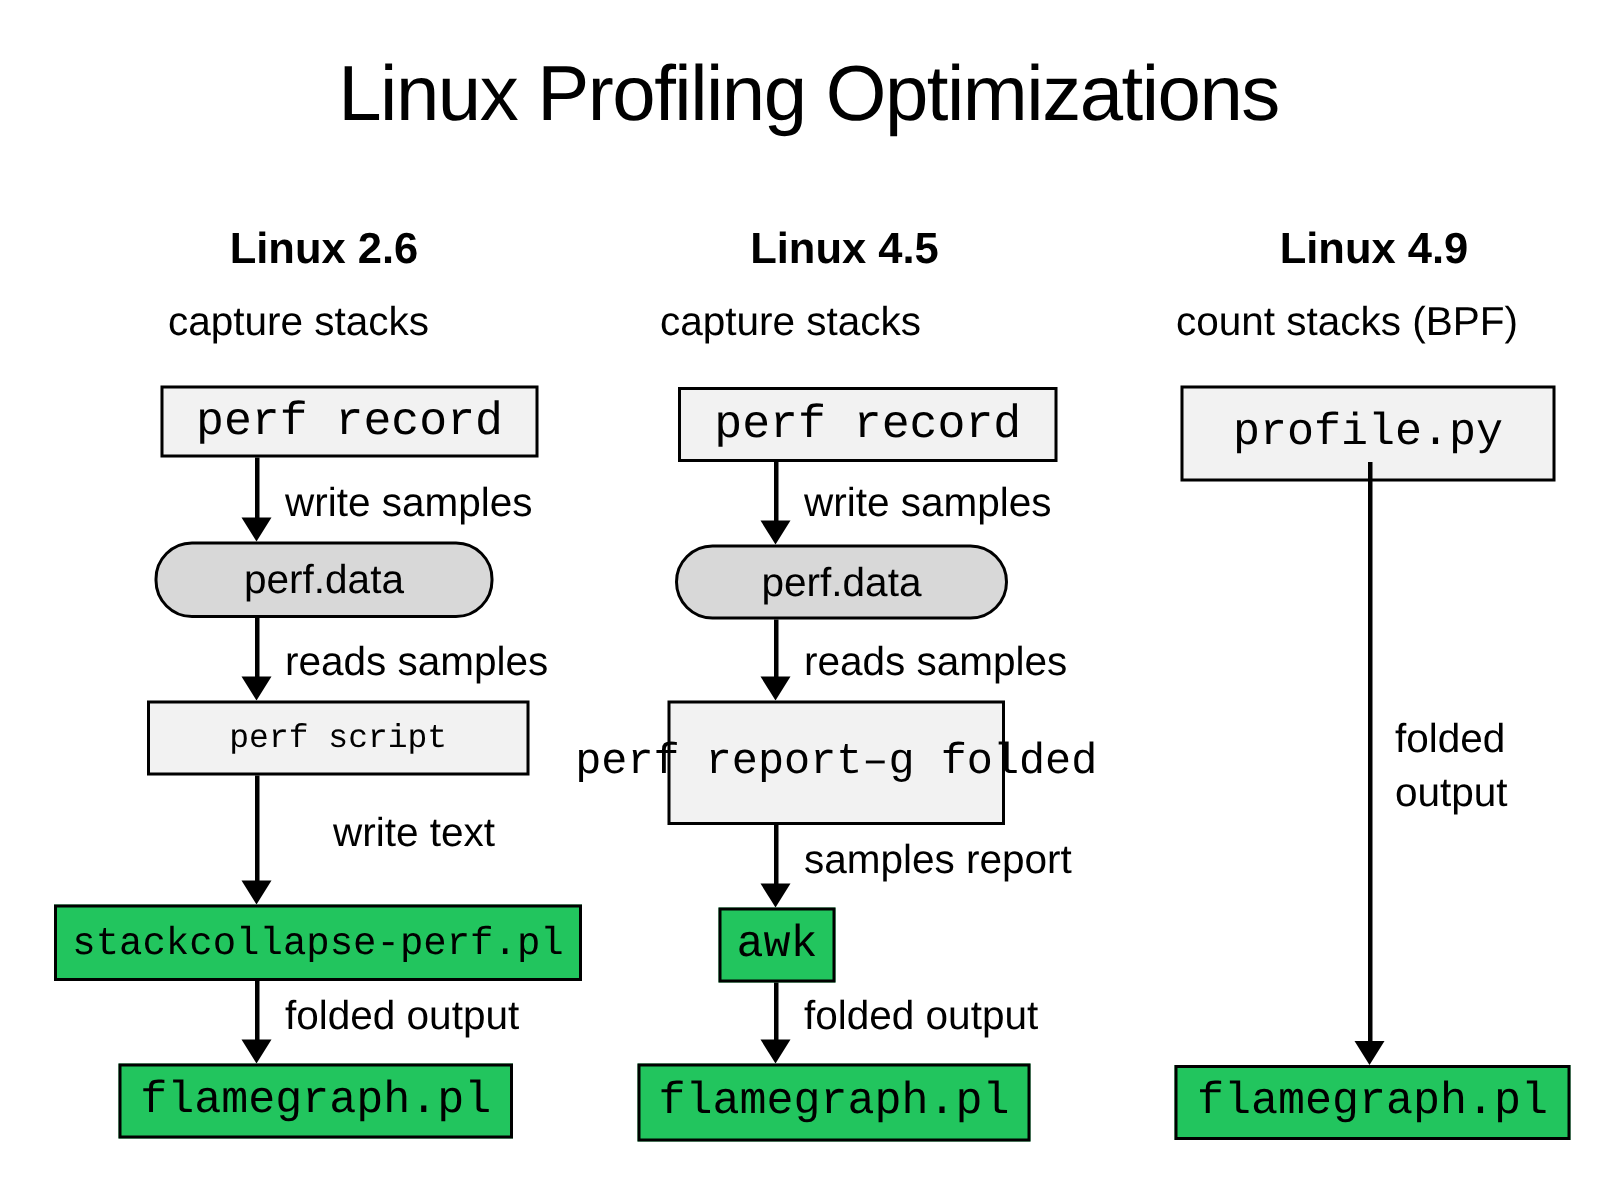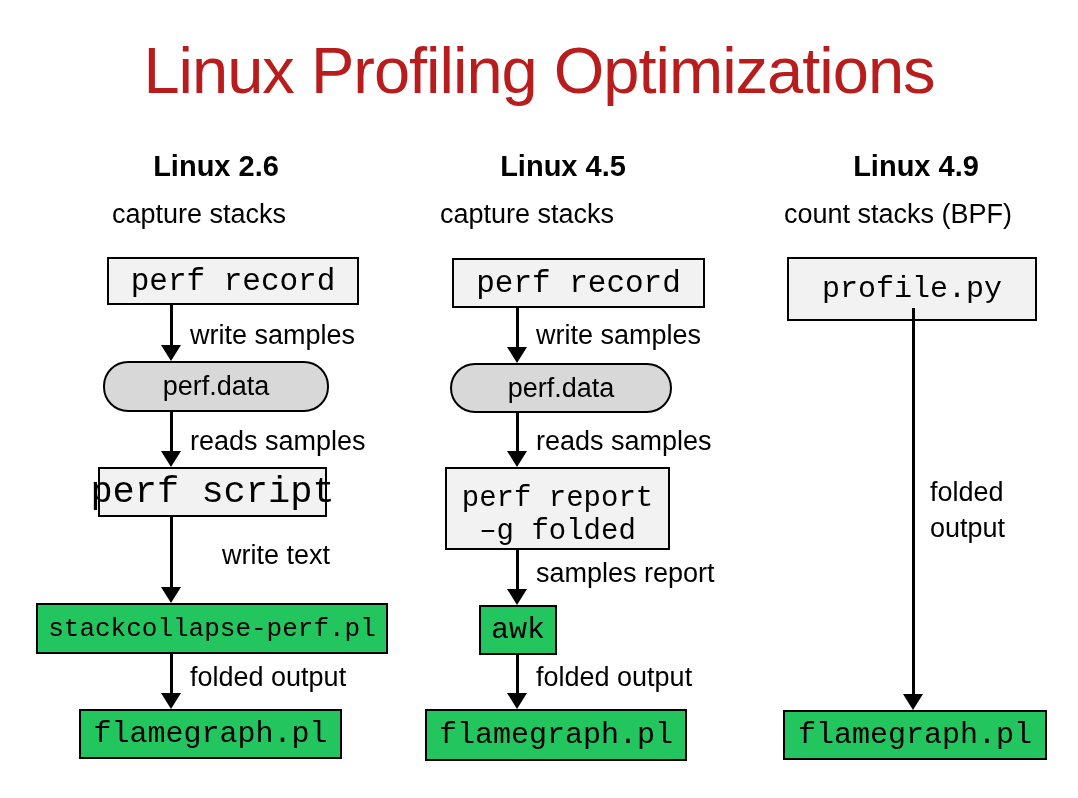--- a/index.html
+++ b/index.html
@@ -9,23 +9,23 @@
     height:798px;
     background:#ffffff;
     overflow:hidden;
     font-family:"Liberation Sans", sans-serif;
     color:#000;
   }
   .title{
     position:absolute;
     left:0; top:33px; width:1078px;
     text-align:center;
-    font-size:65px;
+    font-size:52px;
     letter-spacing:-1px;
-    color:#b91c1c;
+    color:#000000;
     white-space:nowrap;
   }
   .hdr{
     position:absolute;
     font-size:29px;
     font-weight:bold;
     text-align:center;
     white-space:nowrap;
   }
   .steplabel{
@@ -46,21 +46,21 @@
     color:#000;
     text-align:center;
     white-space:nowrap;
   }
   .pill{
     border-radius:25px;
     background:#d8d8d8;
     font-family:"Liberation Sans", sans-serif;
   }
   .pink{ background:#22c55e; }
-  .twoline{ flex-direction:column; line-height:1.12;justify-content:flex-end; }
+  .twoline{ flex-direction:row; line-height:1.12; }
   .edgelabel{
     position:absolute;
     font-size:27px;
     white-space:nowrap;
   }
   .arrow-line{
     position:absolute;
     width:3px;
     background:#000;
   }
@@ -92,21 +92,21 @@
   <div class="arrow-line" style="left:170px;top:305px;height:41px;"></div>
   <div class="arrow-head" style="left:161px;top:345px;"></div>
   <div class="edgelabel" style="left:190px;top:320px;">write samples</div>
 
   <div class="box pill" style="left:103px;top:361px;width:226px;height:51px;font-size:27px;">perf.data</div>
 
   <div class="arrow-line" style="left:170px;top:412px;height:40px;"></div>
   <div class="arrow-head" style="left:161px;top:451px;"></div>
   <div class="edgelabel" style="left:190px;top:426px;">reads samples</div>
 
-  <div class="box" style="left:98px;top:467px;width:229px;height:50px;font-size:37px;">perf script</div>
+  <div class="box" style="left:98px;top:467px;width:255px;height:50px;font-size:22px;">perf script</div>
 
   <div class="arrow-line" style="left:170px;top:517px;height:71px;"></div>
   <div class="arrow-head" style="left:161px;top:587px;"></div>
   <div class="edgelabel" style="left:190px;top:540px;margin-left:32px;">write text</div>
 
   <div class="box pink" style="left:36px;top:603px;width:352px;height:51px;font-size:26px;">stackcollapse-perf.pl</div>
 
   <div class="arrow-line" style="left:170px;top:654px;height:40px;"></div>
   <div class="arrow-head" style="left:161px;top:693px;"></div>
   <div class="edgelabel" style="left:190px;top:662px;">folded output</div>

